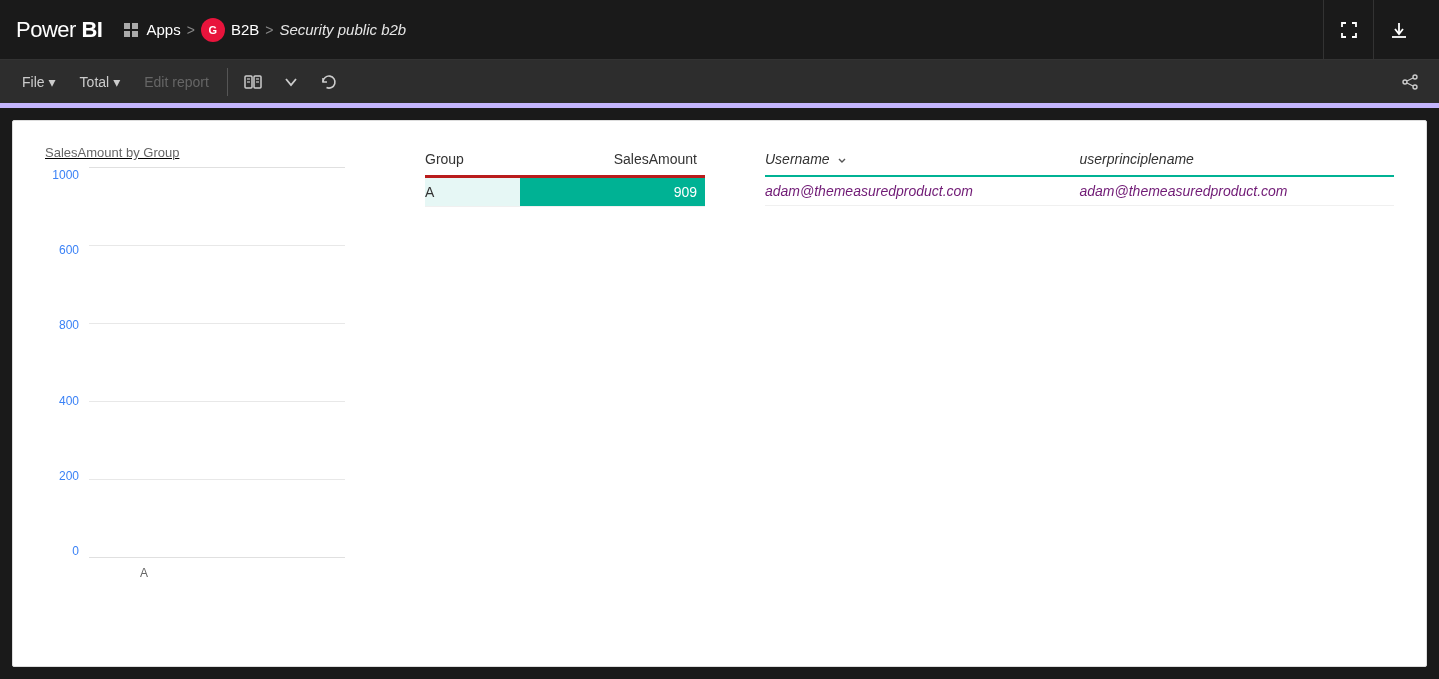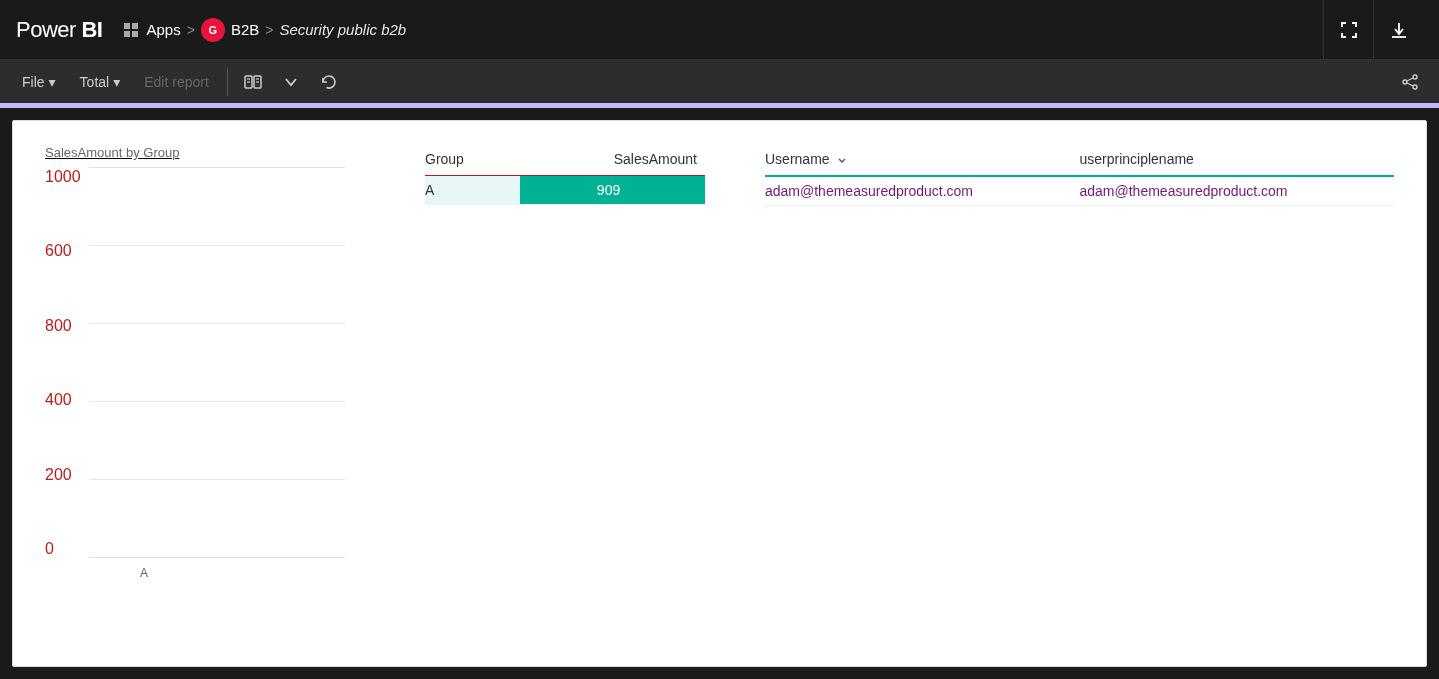--- a/index.html
+++ b/index.html
@@ -164,22 +164,23 @@
       position: absolute;
       left: 0;
       top: 0;
       bottom: 30px;
       width: 40px;
       display: flex;
       flex-direction: column-reverse;
       justify-content: space-between;
     }
     .y-label {
-      font-size: 16px;
-      color: #b91c1c;
+      font-size: 12px;
+      color: #3b82f6;
+      text-align: right;
       padding-right: 6px;
     }
     .chart-plot {
       position: absolute;
       left: 44px;
       right: 0;
       top: 0;
       bottom: 30px;
       border-left: none;
       border-bottom: none;
@@ -203,53 +204,54 @@
     }
     .data-table {
       width: 100%;
       border-collapse: collapse;
       font-size: 14px;
     }
     .data-table th {
       text-align: left;
       font-weight: 400;
       color: #333;
-      border-bottom: 1px solid #b91c1c;
+      border-bottom: 3px solid #b91c1c;
       padding: 6px 8px 8px 0;
       font-size: 14px;
     }
     .data-table th:last-child {
       text-align: right;
     }
     .data-table td {
       padding: 6px 8px 6px 0;
       color: #333;
       border-bottom: 1px solid #f0f0f0;
       font-size: 14px;
     }
     .data-table td:last-child {
-      text-align: center;
+      text-align: right;
     }
     .data-table tr.total-row td {
       font-weight: 700;
       border-top: 1px solid #ccc;
       border-bottom: none;
     }
     .selected-row {
       background: #e6f7f5;
     }
     .selected-row td:last-child {
       background: #00b294;
       color: #fff;
       padding-right: 8px;
     }
 
     
     .users-section {
       flex: 1;
+      font-style: italic;
     }
     .users-table {
       width: 100%;
       border-collapse: collapse;
       font-size: 14px;
     }
     .users-table th {
       text-align: left;
       font-weight: 400;
       color: #333;

